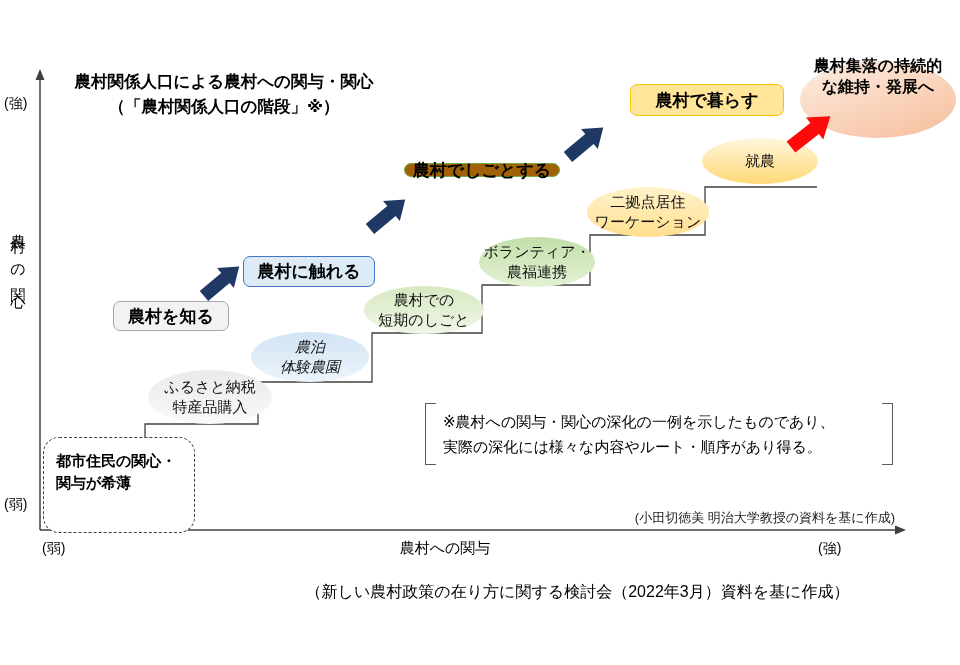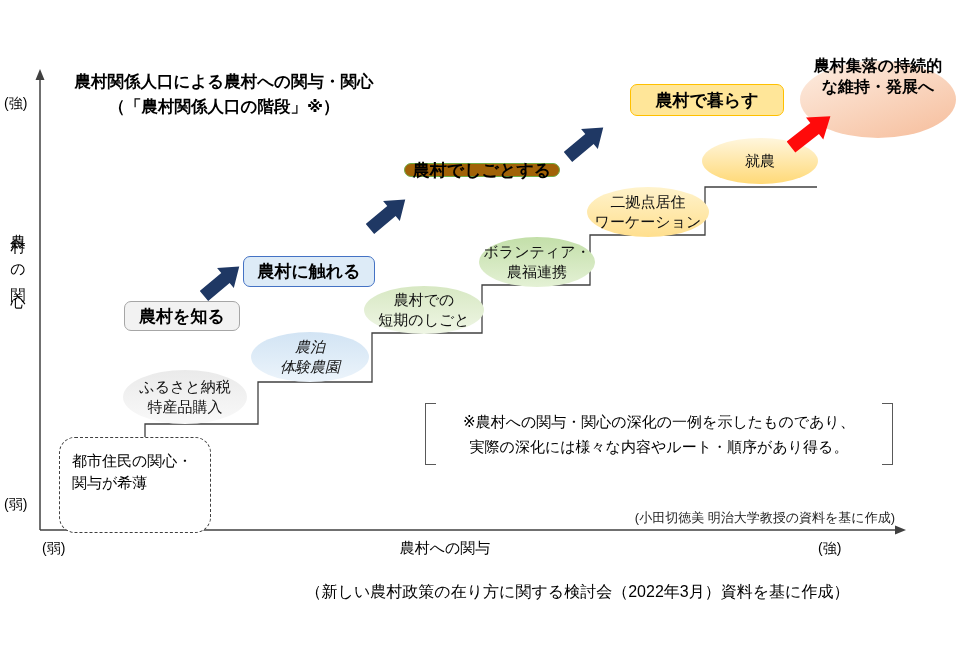--- a/index.html
+++ b/index.html
@@ -13,50 +13,50 @@
   
   .title{left:66px;top:69px;width:316px;text-align:center;font-weight:bold;font-size:16.5px;line-height:25px;}
 
   
   .axlab{font-size:14px;color:#000;}
   .yaxis-name{left:8px;top:222px;font-size:15px;letter-spacing:5px;writing-mode:vertical-rl;text-orientation:upright;}
   .xaxis-name{left:380px;top:539px;width:130px;text-align:center;font-size:15px;}
 
   
   .stepbox{display:flex;align-items:center;justify-content:center;font-weight:bold;font-size:17px;border-radius:7px;box-sizing:border-box;}
-  .b1{left:124px;top:301px;width:116px;height:30px;background:#F2F2F2;border:1.5px solid #A6A6A6;}
+  .b1{left:113px;top:301px;width:116px;height:30px;background:#F2F2F2;border:1.5px solid #A6A6A6;}
   .b2{left:243px;top:239px;width:132px;height:31px;background:#DDEBF7;border:1.5px solid #4472C4;margin-top:17px;}
   .b3{left:404px;top:163px;width:156px;height:14px;background:#a16207;border:1.5px solid #70AD47;}
   .b4{left:630px;top:84px;width:154px;height:32px;background:#FFE699;border:1.5px solid #FFC000;}
 
   
   .ellipse{border-radius:50%;display:flex;flex-direction:column;align-items:center;justify-content:center;
            text-align:center;font-size:15px;line-height:20px;color:#111;}
-  .e1{left:123px;top:370px;width:124px;height:54px;background:linear-gradient(180deg,#eaeaea,#f9f9f9);}
+  .e1{left:148px;top:370px;width:124px;height:54px;background:linear-gradient(180deg,#eaeaea,#f9f9f9);}
   .e2{left:251px;top:332px;width:118px;height:50px;background:linear-gradient(180deg,#d2e4f4,#ecf4fb);font-style:italic;}
   .e3{left:364px;top:286px;width:120px;height:48px;background:linear-gradient(180deg,#d7e8c3,#eff6e5);}
   .e4{left:479px;top:237px;width:116px;height:50px;background:linear-gradient(180deg,#c3dfa9,#e4f1d5);}
   .e5{left:587px;top:187px;width:122px;height:50px;background:linear-gradient(180deg,#fff3cc,#ffdf8e);}
   .e6{left:702px;top:138px;width:116px;height:46px;background:linear-gradient(180deg,#fff6dd,#ffd977);}
 
   
   .goal-ellipse{left:800px;top:61px;width:156px;height:77px;border-radius:50%;
                 background:linear-gradient(160deg,#fdeee3,#f6bd9b);}
   .goal-text{left:788px;top:55px;width:180px;text-align:center;font-weight:bold;font-size:16px;line-height:21px;}
 
   
-  .origin{left:59px;top:437px;width:152px;height:96px;background:#ffffff;border:1.5px dashed #404040;
-          border-radius:16px;box-sizing:border-box;padding:12px 0 0 12px;font-size:15px;line-height:22px;}
+  .origin{left:43px;top:437px;width:152px;height:96px;background:#ffffff;border:1.5px dashed #404040;
+          border-radius:16px;box-sizing:border-box;padding:12px 0 0 12px;font-size:15px;line-height:22px;font-weight:bold;}
 
   
   .note{left:425px;top:403px;width:468px;height:62px;}
   .note .bracket{position:absolute;top:0;bottom:0;width:10px;border-top:1.5px solid #595959;border-bottom:1.5px solid #595959;}
   .note .bl{left:0;border-left:1.5px solid #595959;}
   .note .br{right:0;border-right:1.5px solid #595959;}
-  .note .txt{position:absolute;left:18px;right:18px;top:6px;text-align:center;font-size:15px;line-height:25px;}
+  .note .txt{position:absolute;left:18px;right:18px;top:6px;font-size:15px;line-height:25px;}
 
   .source-note{left:500px;top:509px;width:395px;text-align:right;font-size:13px;color:#222;}
   .caption{left:195px;top:582px;width:765px;text-align:center;font-size:16px;}
 </style>
 </head>
 <body>
 
 <div class="page">
 
   <svg class="abs" style="left:0;top:0;" width="960" height="665">

